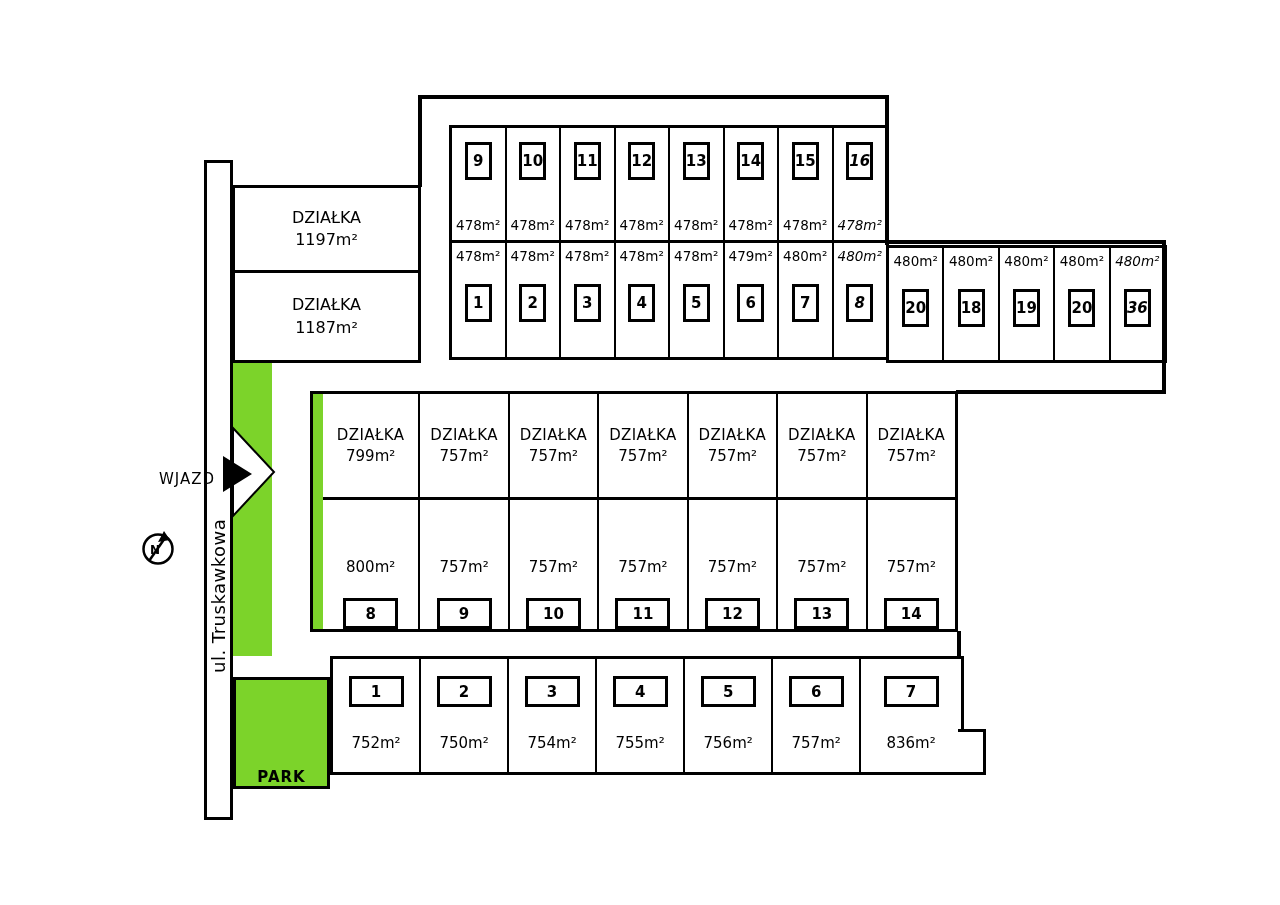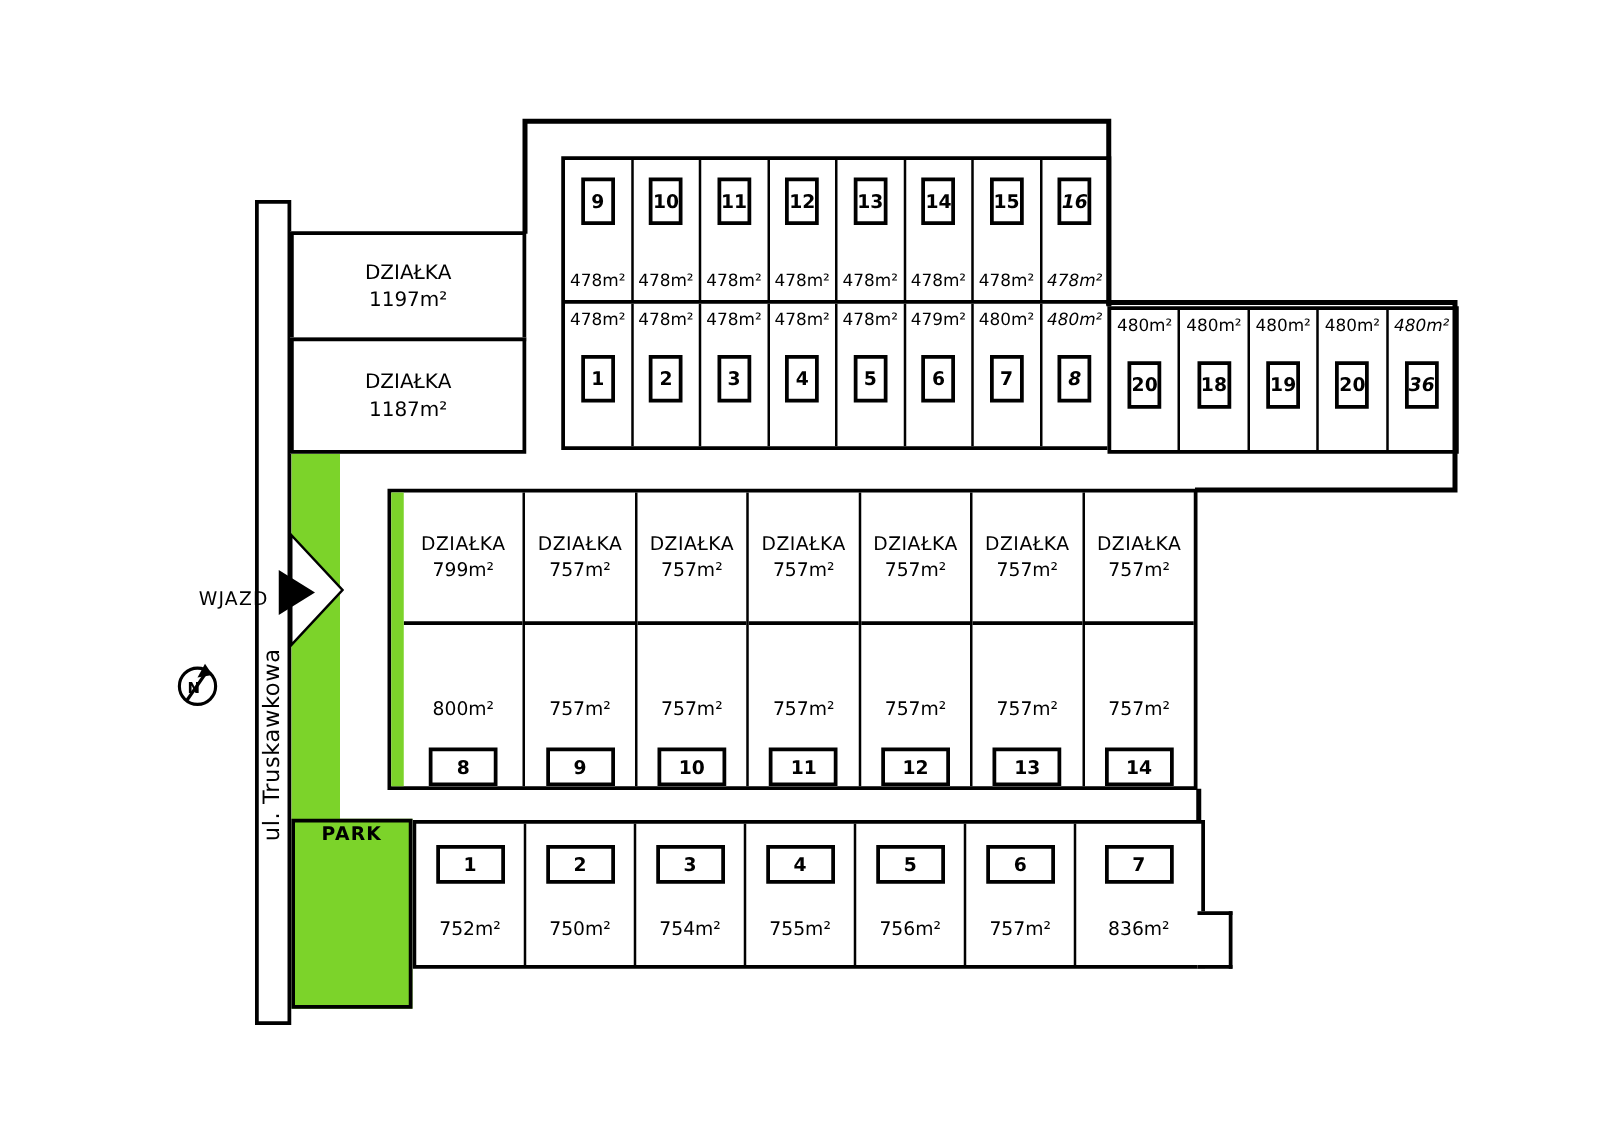--- a/index.html
+++ b/index.html
@@ -9,22 +9,22 @@
   .abs { position:absolute; }
 
   
   .road { left:204px; top:160px; width:29px; height:660px; border:3px solid #000; background:#fff; z-index:2; }
   .street-label { left:200px; top:488px; width:36px; height:215px; z-index:3; display:flex; align-items:center; justify-content:center;
                   writing-mode:vertical-rl; transform:rotate(180deg); font-size:18px; letter-spacing:.5px; }
 
   
   .green-bg { background: var(--green,#7cd32a); }
   .green-strip { left:233px; top:362px; width:39px; height:294px; z-index:1; }
-  .park { left:233px; top:655px; width:97px; height:152px; border:3px solid #000; z-index:2;
-          display:flex; align-items:flex-start; justify-content:center; }
+  .park { left:233px; top:677px; width:97px; height:112px; border:3px solid #000; z-index:2;
+          display:flex; align-items:flex-end; justify-content:center; }
   .park-label { font-weight:bold; font-size:15px; letter-spacing:1px; }
 
   
   .wjazd { left:120px; top:470px; width:95px; text-align:right; font-weight:normal; font-size:15px; letter-spacing:1px; z-index:3; }
 
   
   .plot-big { left:232px; width:189px; border:3px solid #000; background:#fff; z-index:2;
               display:flex; flex-direction:column; align-items:center; justify-content:center; font-size:16px; line-height:1.4; }
   #plot1197 { top:185px; height:88px; }
   #plot1187 { top:270px; height:93px; }

